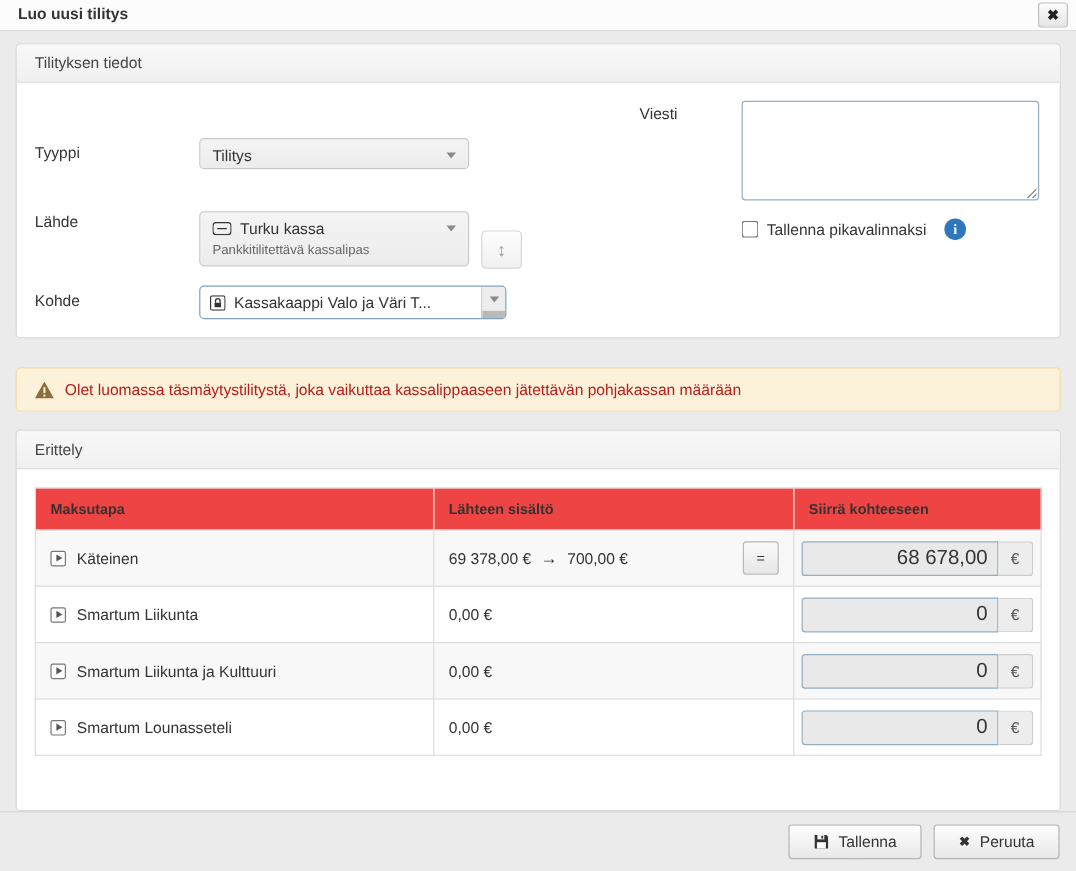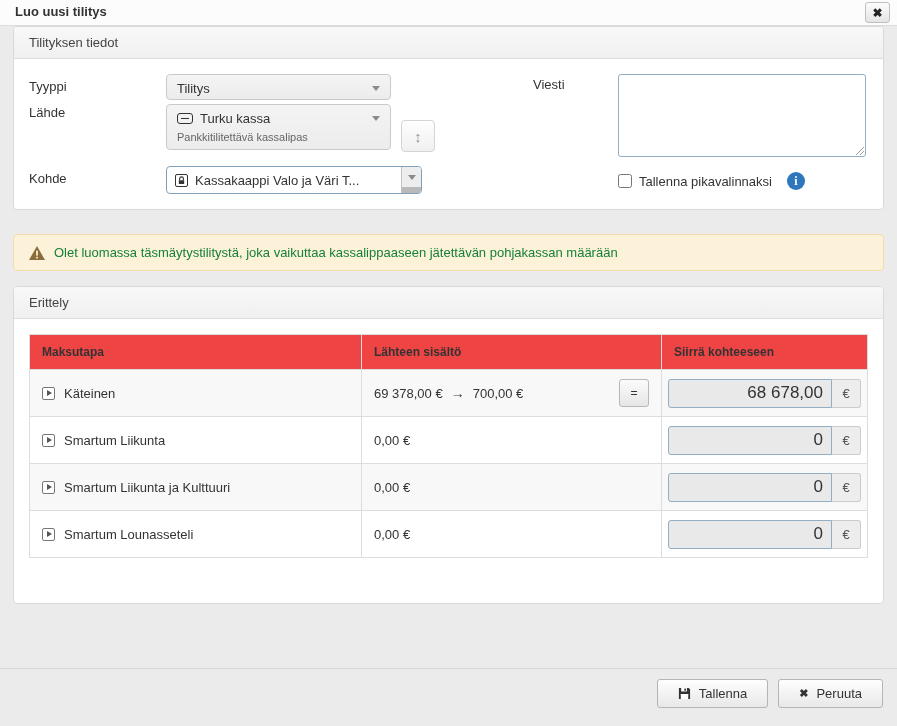--- a/index.html
+++ b/index.html
@@ -21,38 +21,38 @@
   .close-btn {
     position:absolute; right:7px; top:2px; width:25px; height:21px;
     background:linear-gradient(#fdfdfd,#e4e4e4);
     border:1px solid #bfbfbf; border-radius:3px;
     font-weight:bold; font-size:12px; color:#222;
     display:flex; align-items:center; justify-content:center; cursor:pointer;
     line-height:1;
   }
 
   
-  .dlg-body { padding:0 13px 0; flex:1 1 auto; }
+  .dlg-body { padding:10px 13px 0; flex:1 1 auto; }
 
   .panel {
     background:#fff; border:1px solid #d9d9d9; border-radius:4px;
     overflow:hidden;
   }
   .panel-heading {
     background:linear-gradient(#f8f8f8,#f0f0f0);
     border-bottom:1px solid #ddd;
     padding:8px 15px; color:#444; font-size:13px;
   }
   .panel-body { padding:15px; }
 
   
   .form-cols { display:flex; }
   .form-left { width:504px; flex:0 0 auto; }
   .form-right { flex:1 1 auto; display:flex; }
-  .form-row { display:flex; }
+  .form-row { display:flex;margin-top:31px; }
   .form-label { width:137px; padding-top:5px; color:#333; flex:0 0 auto; }
 
   .select-ctl {
     width:225px; border:1px solid #c9c9c9; border-radius:4px;
     background:linear-gradient(#f4f4f4,#ececec);
     position:relative; cursor:pointer;
   }
   .select-ctl .main-line {
     height:26px; display:flex; align-items:center; gap:7px; padding:0 10px;
   }
@@ -116,21 +116,21 @@
   .info-icon {
     width:18px; height:18px; border-radius:50%; background:#2e77bc;
     color:#fff; font-weight:bold; font-size:12px; font-family:"Liberation Serif", serif;
     display:flex; align-items:center; justify-content:center; margin-left:8px; cursor:pointer;
   }
 
   
   .alert-warning {
     margin-top:24px;
     background:#fcf2d9; border:1px solid #f3dcab; border-radius:4px;
-    color:#15803d; padding:10px 15px;
+    color:#b91c1c; padding:10px 15px;
     display:flex; align-items:center; gap:9px;
   }
   .warn-icon { flex:0 0 auto; display:flex; }
 
   
   .panel-breakdown { margin-top:15px; }
   .panel-breakdown .panel-body { padding:15px 15px 45px; }
   table.breakdown { border-collapse:collapse; width:100%; table-layout:fixed; }
   .breakdown th, .breakdown td { border:1px solid #ddd; text-align:left; }
   .breakdown th { padding:10px 12px; font-weight:bold; font-size:12px; background:#ef4444; }

